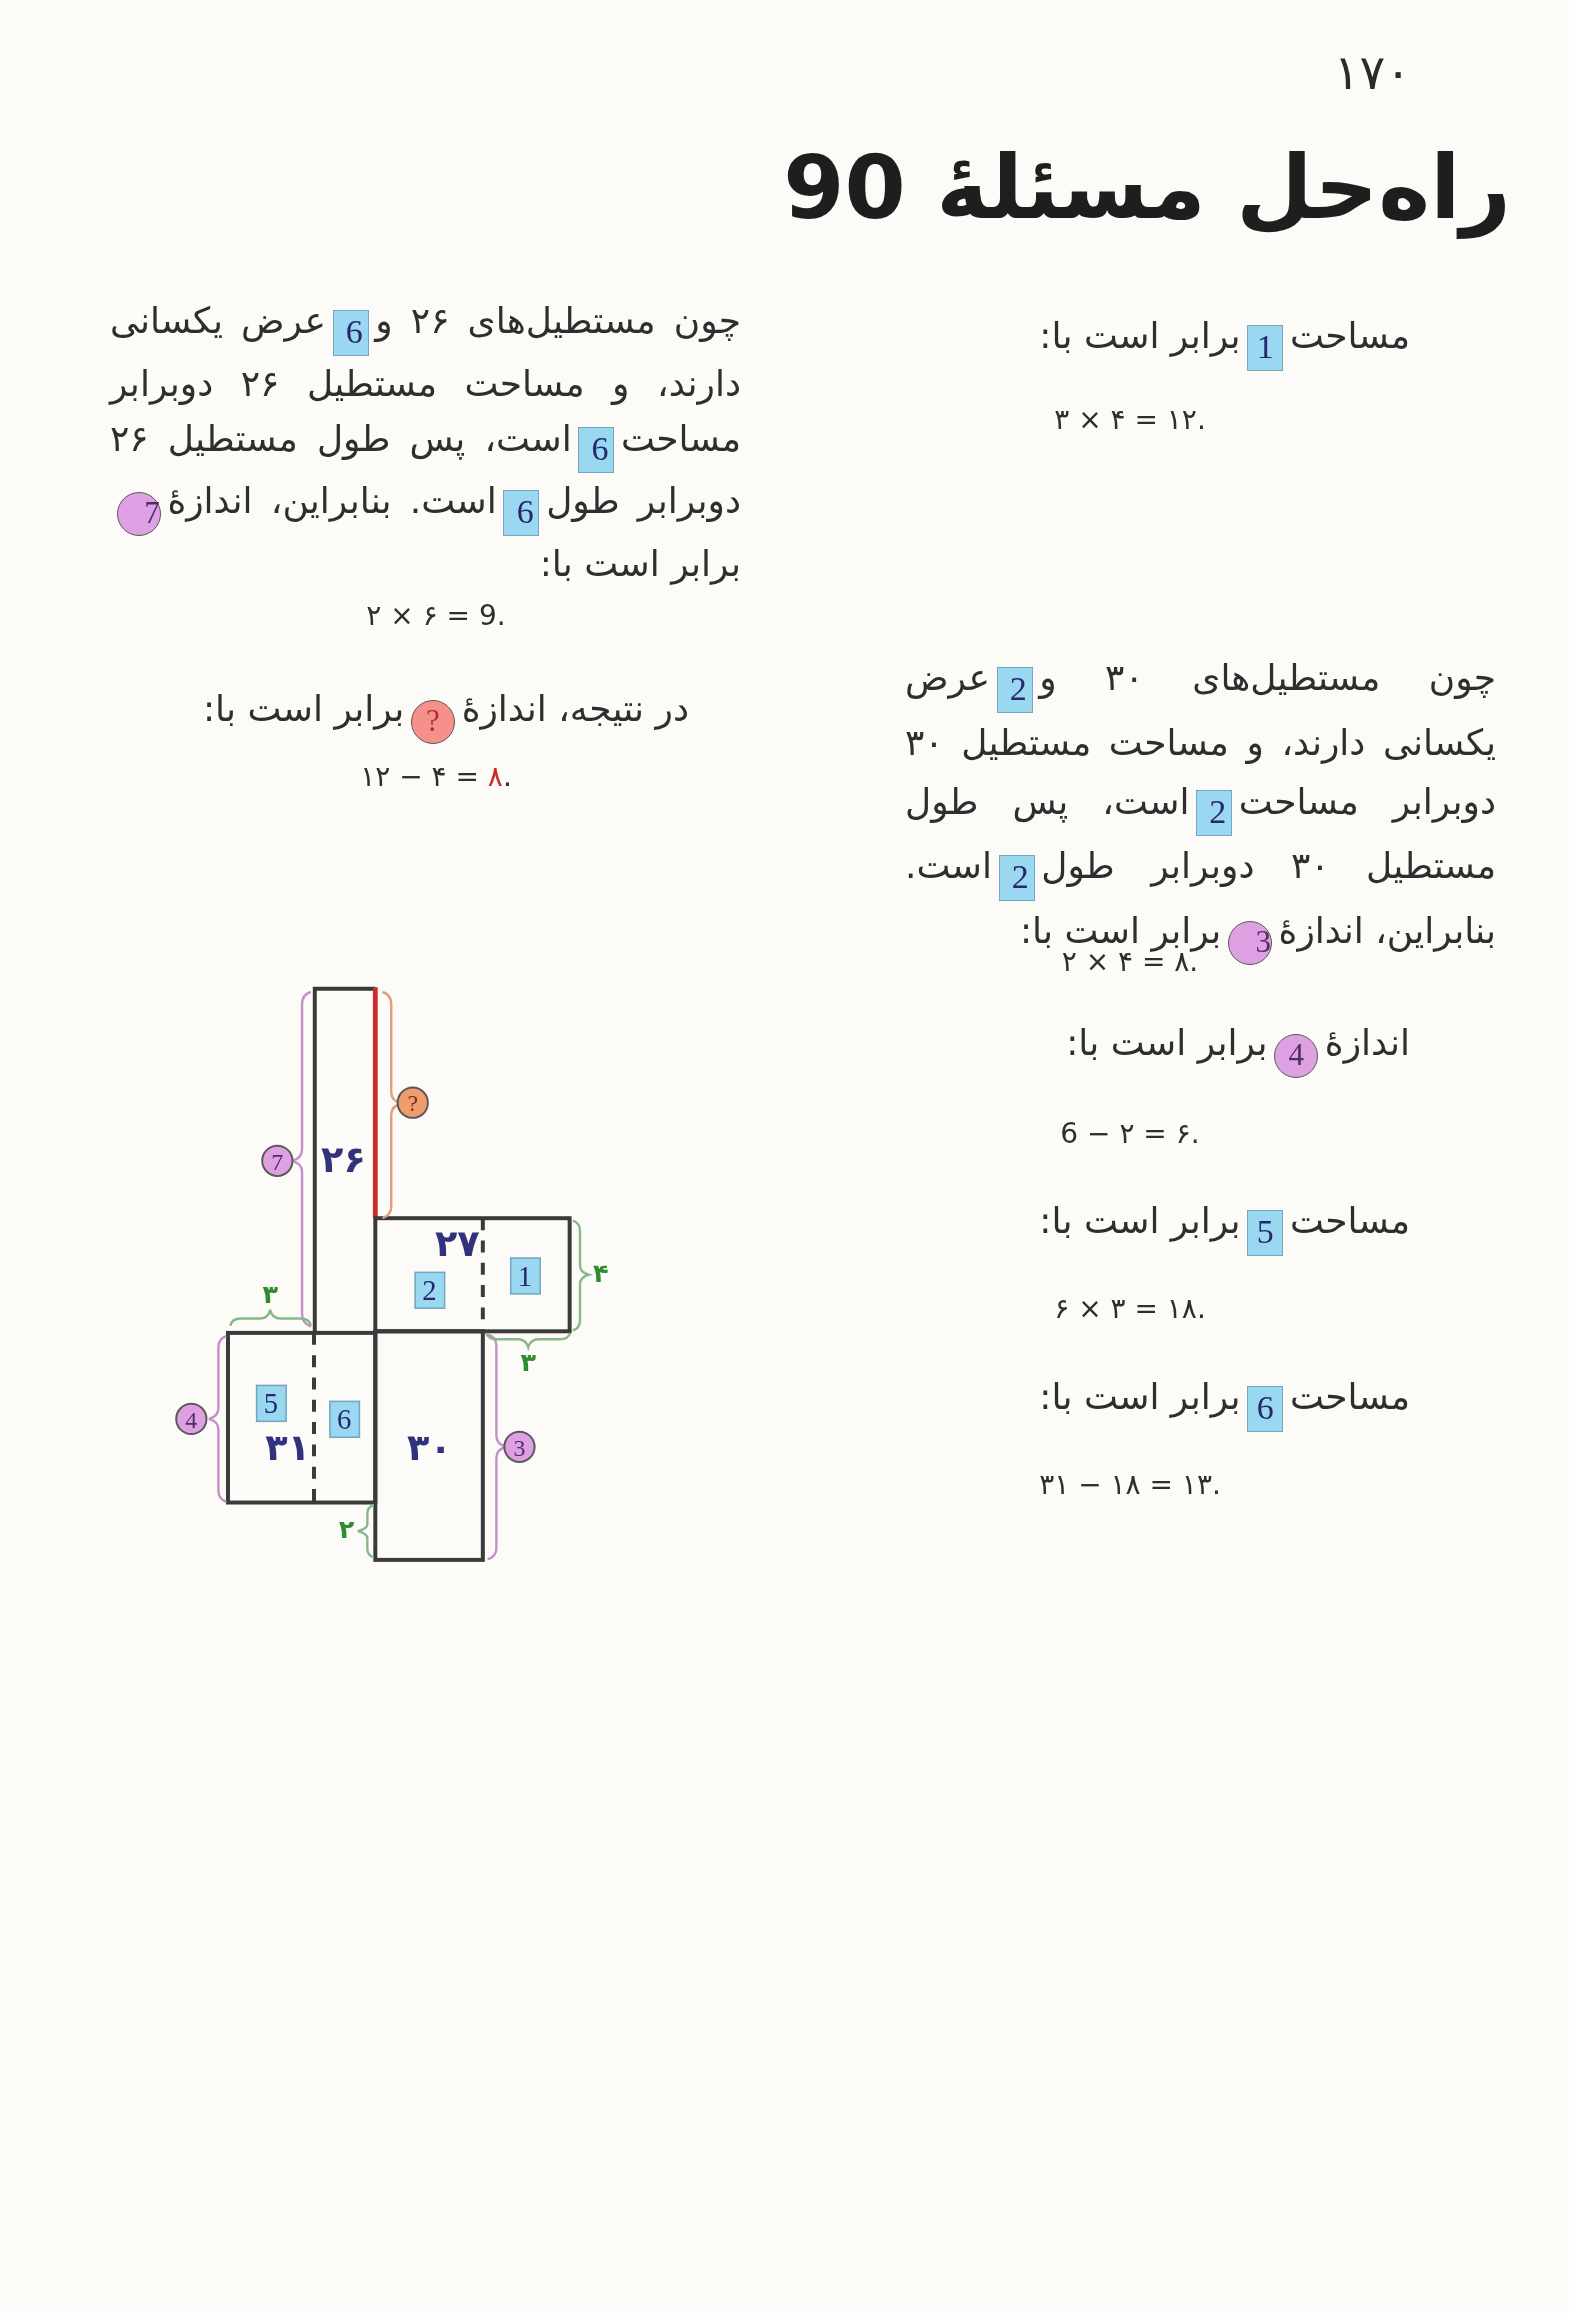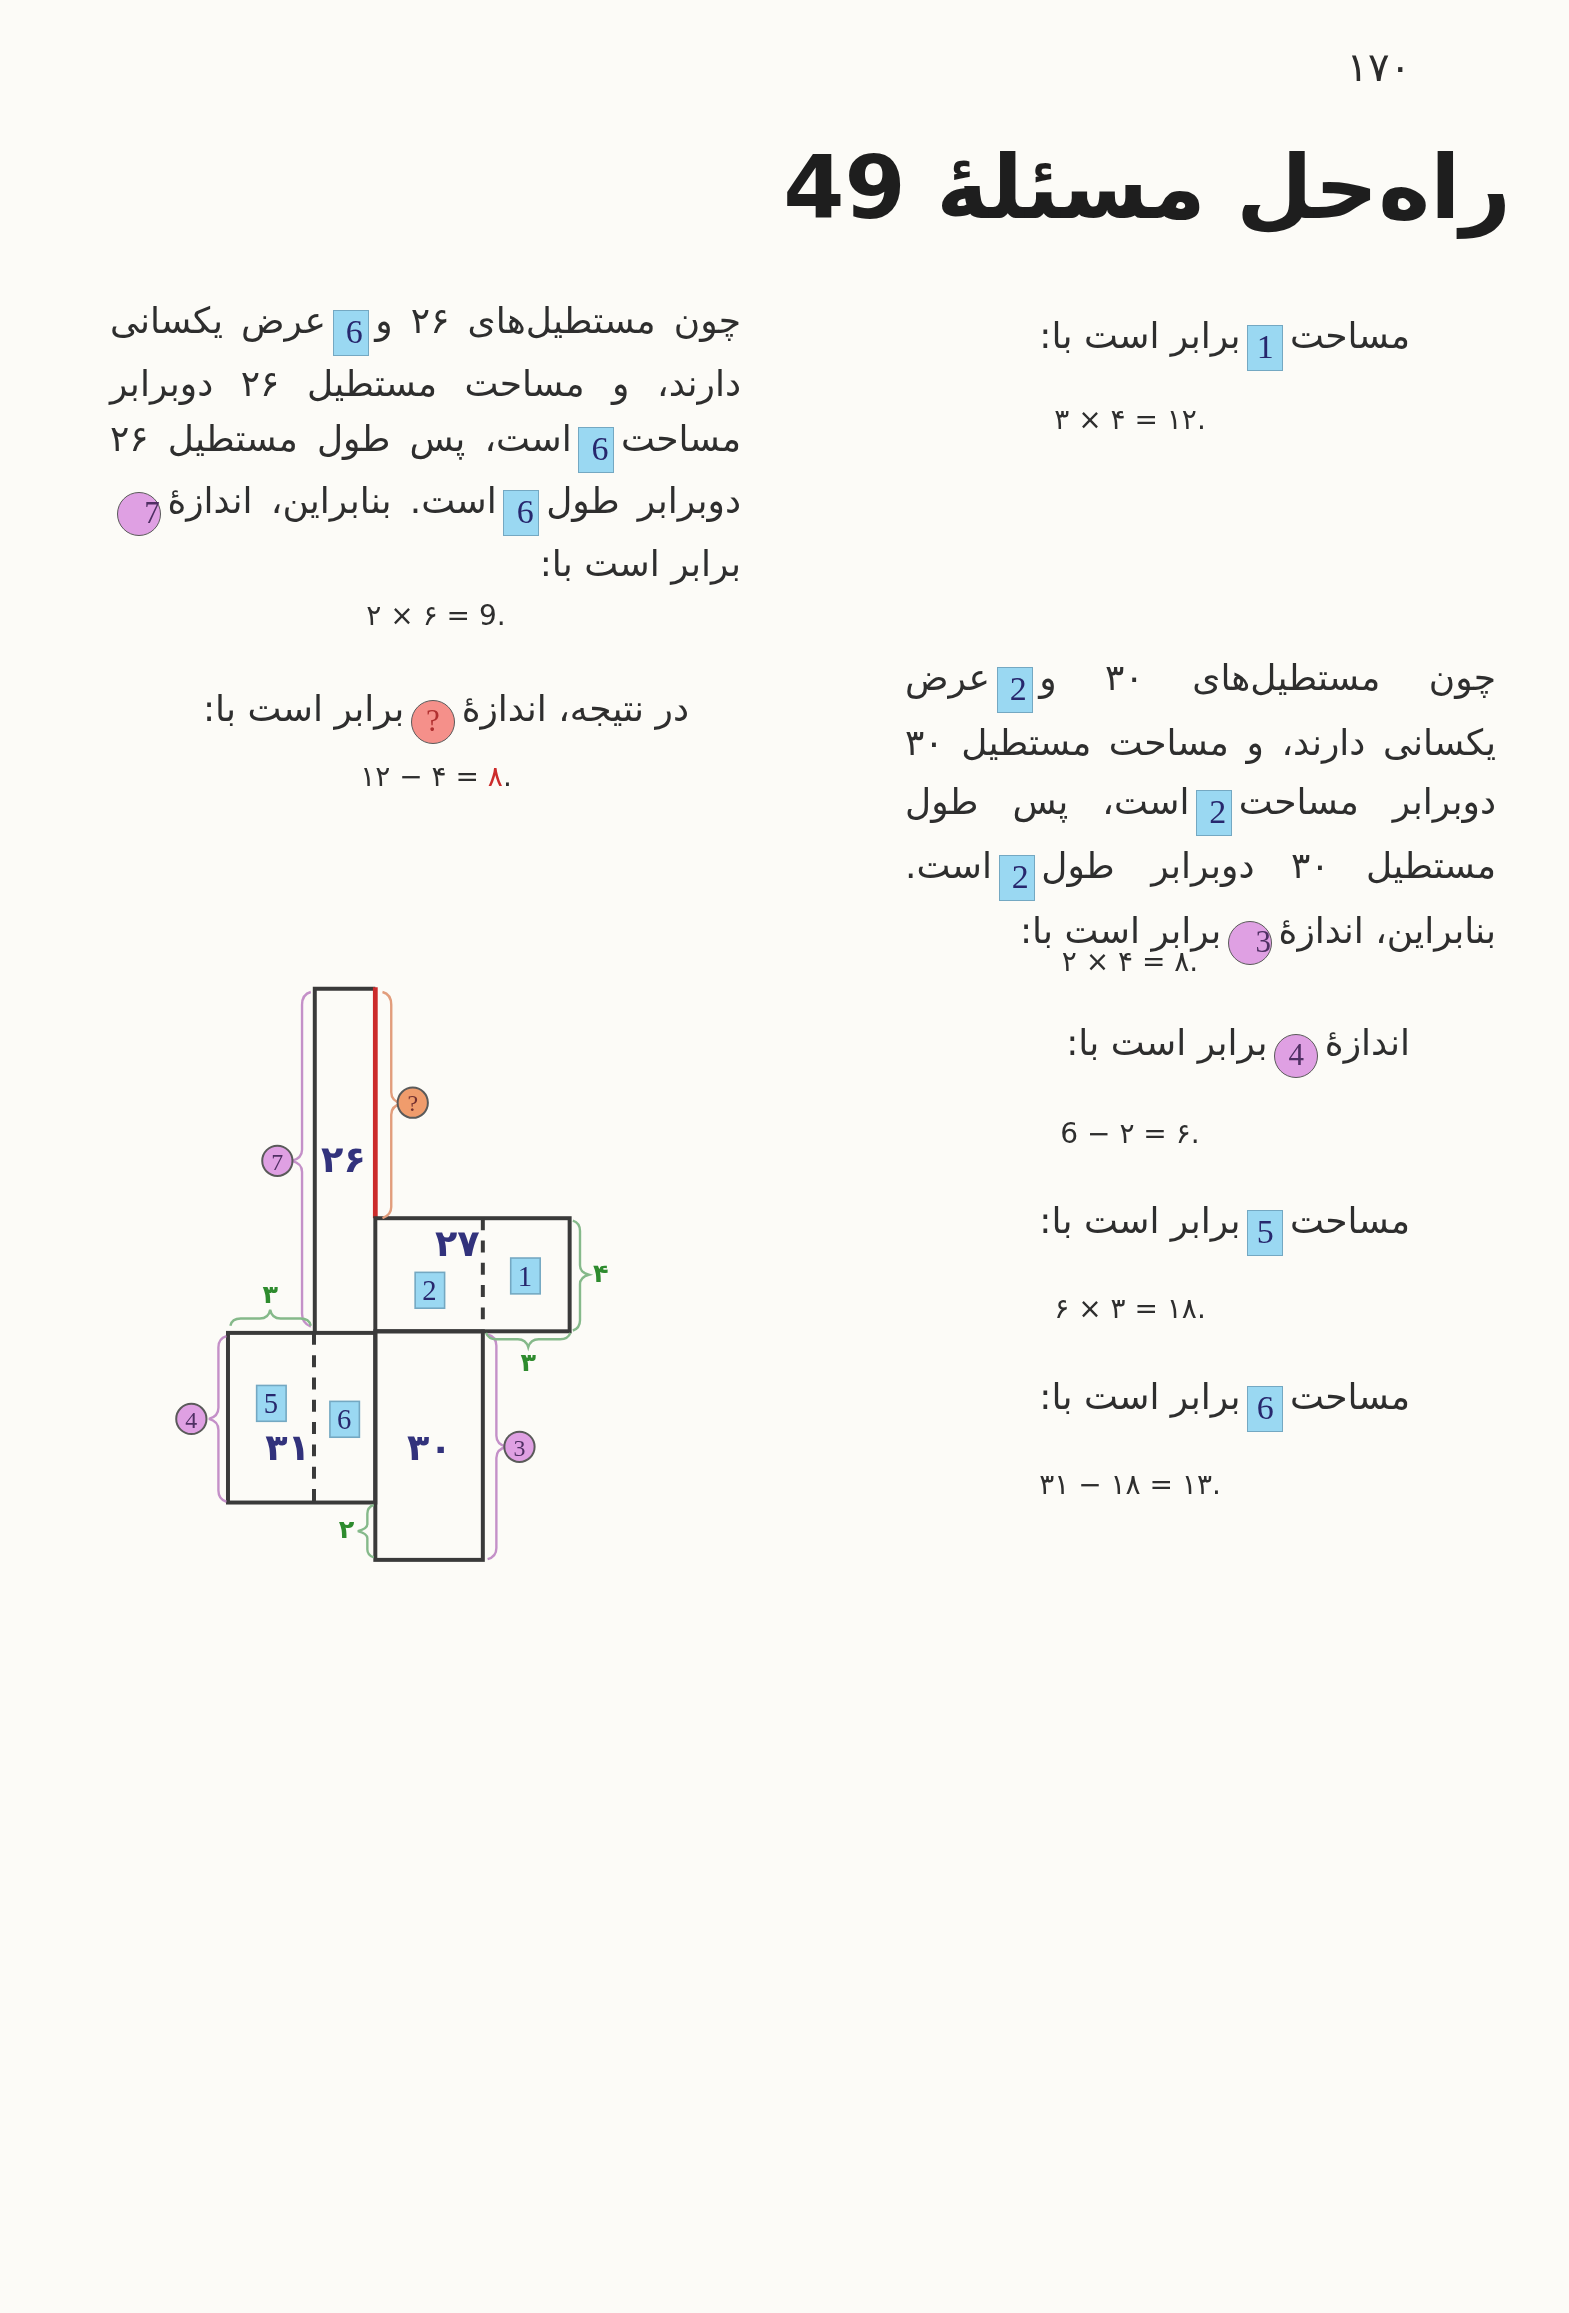--- a/index.html
+++ b/index.html
@@ -5,21 +5,21 @@
   html,body { margin:0; padding:0; background:#e8e8e4; }
   #page {
     position:relative; width:1570px; height:2313px;
     background:#fcfbf7; overflow:hidden;
     font-family:"DejaVu Sans", sans-serif;
     color:#2e2e2e;
   }
   .abs { position:absolute; }
   .pnum {
     position:absolute; top:44px; right:159px;
-    font-size:40px; color:#2b2b2b; letter-spacing:1.9px;
+    font-size:48px; color:#2b2b2b; letter-spacing:1.9px;
   }
   .title {
     position:absolute; top:136px; right:59px; margin:0;
     font-size:88px; font-weight:bold; color:#1e1e1e;
     font-family:"DejaVu Sans", sans-serif; white-space:nowrap;
   }
   .line {
     position:absolute; white-space:nowrap; direction:rtl;
     font-size:36px; line-height:55px; height:55px;
   }
@@ -63,21 +63,21 @@
   .dcirc-digit{ font-family:"Liberation Serif", serif; font-size:30px; fill:#4f2f63; }
   .dcirc-digit-q { font-family:"Liberation Serif", serif; font-size:30px; fill:#743131; }
 </style>
 </head>
 <body>
 
 <div id="page">
 
   <div class="pnum">۱۷۰</div>
 
-  <h1 class="title">راه‌حل مسئلهٔ 49</h1>
+  <h1 class="title">راه‌حل مسئلهٔ 90</h1>
 
   <div class="line" style="top:308px; right:160px;">
     <span>مساحت</span><span class="box-badge">1</span><span>برابر است با:</span>
   </div>
 
   <div class="eq r-eq" style="top:392px;" dir="ltr">۳ × ۴ = ۱۲.</div>
 
 
 
   <div class="para rpara">

